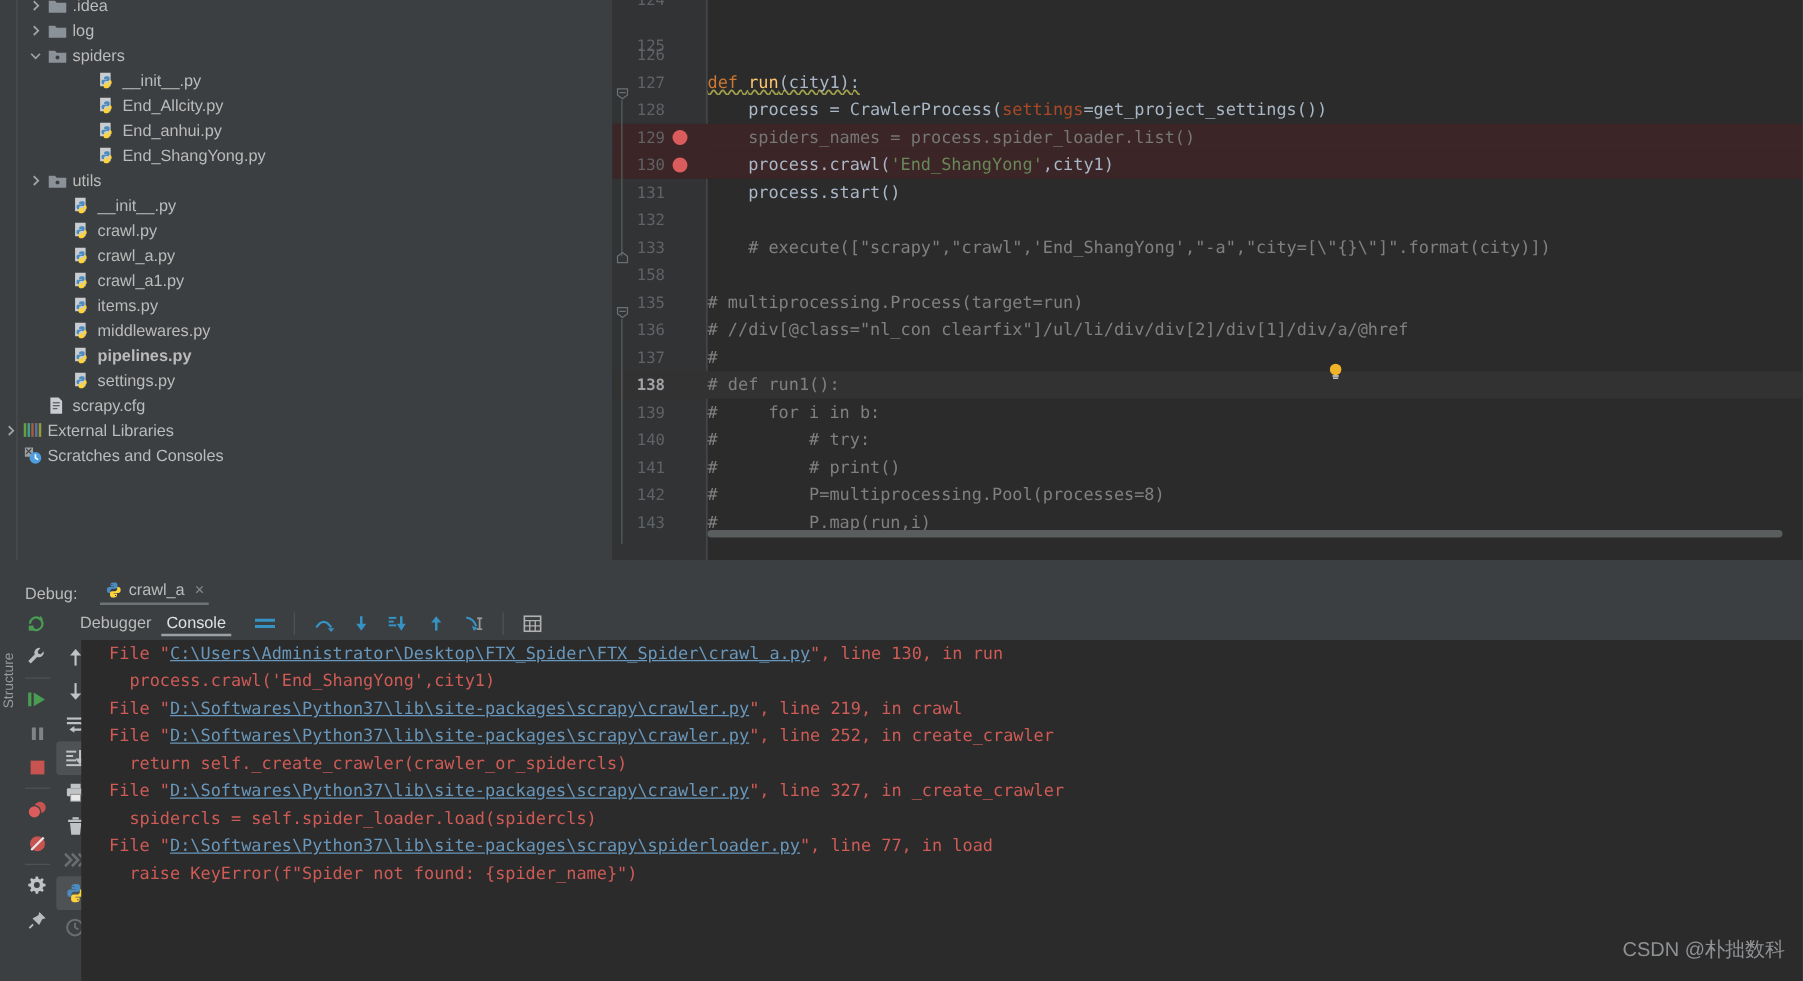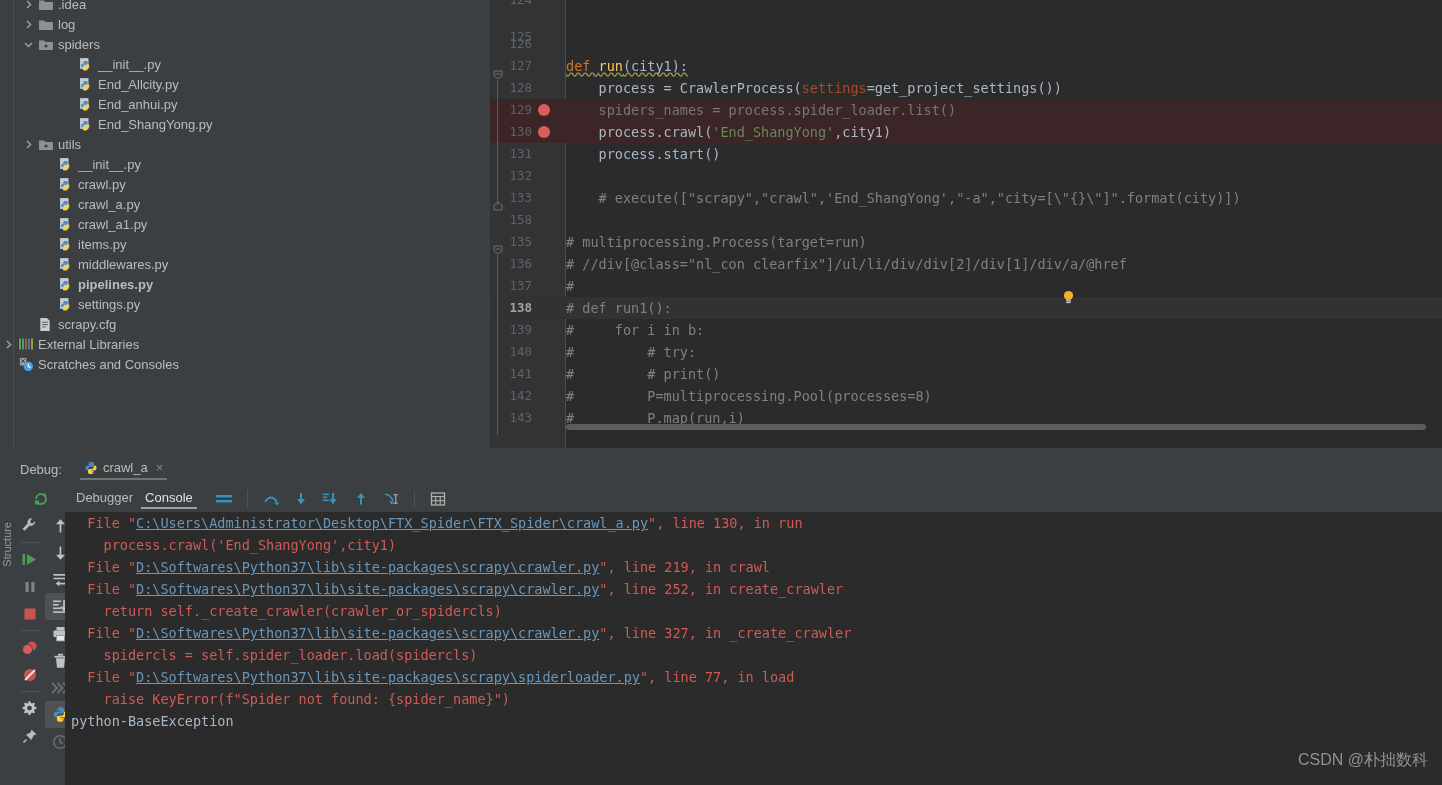--- a/index.html
+++ b/index.html
@@ -92,36 +92,36 @@
   }
 
   
   #debug-panel {
     position: absolute; left: 0; top: 448px; width: 1442px; height: 337px;
     background: #3c3f41;
   }
   .panel-divider { position:absolute; left:0; top:0; width:1442px; height:8px; background:#3c3f41; }
   #debug-header {
     position: absolute; left: 0; top: 8px; width: 1442px; height: 26px;
-    display: flex; align-items: center;
+    display: flex; align-items: flex-end;
   }
   .dbg-title {
     margin-left: 20px; font-size: 13px; color: #bbbbbb;
   }
   .dbg-tab {
     margin-left: 18px; display:flex; align-items:center; gap:5px;
     font-size: 13px; color: #bbbbbb; position: relative; padding: 0 4px 3px 4px;
   }
   .dbg-tab .underline {
     position:absolute; left:0; bottom:-2px; width:100%; height:2px; background:#6e7376;
   }
   .tab-close { color:#8a8a8a; font-size:13px; margin-left:3px; }
 
   #debug-toolbar {
-    position: absolute; left: 12px; top: 38px; width: 1188px; height: 26px;
+    position: absolute; left: 0; top: 38px; width: 1188px; height: 26px;
     display: flex; align-items: center; text-align: right;
   }
   .tb-sep { width:1px; height:18px; background:#4f5254; margin:0 8px; }
   .tb-tab { font-size:13px; color:#bbbbbb; padding: 0 6px 4px 6px; position:relative; }
   .tb-tab.active { color:#e0e0e0; }
   .tb-tab .uline { position:absolute; left:2px; bottom:0; right:2px; height:2px; background:#9aa0a4; }
 
   
   #rail-far {
     position:absolute; left:0; top:64px; width:14px; height:273px;
@@ -688,19 +688,18 @@
       <div id="console-lines">
           <div class="cline"><span class="err">  File "</span><span class="lnk">C:\Users\Administrator\Desktop\FTX_Spider\FTX_Spider\crawl_a.py</span><span class="err">", line 130, in run</span></div>
           <div class="cline"><span class="err">    process.crawl('End_ShangYong',city1)</span></div>
           <div class="cline"><span class="err">  File "</span><span class="lnk">D:\Softwares\Python37\lib\site-packages\scrapy\crawler.py</span><span class="err">", line 219, in crawl</span></div>
           <div class="cline"><span class="err">  File "</span><span class="lnk">D:\Softwares\Python37\lib\site-packages\scrapy\crawler.py</span><span class="err">", line 252, in create_crawler</span></div>
           <div class="cline"><span class="err">    return self._create_crawler(crawler_or_spidercls)</span></div>
           <div class="cline"><span class="err">  File "</span><span class="lnk">D:\Softwares\Python37\lib\site-packages\scrapy\crawler.py</span><span class="err">", line 327, in _create_crawler</span></div>
           <div class="cline"><span class="err">    spidercls = self.spider_loader.load(spidercls)</span></div>
           <div class="cline"><span class="err">  File "</span><span class="lnk">D:\Softwares\Python37\lib\site-packages\scrapy\spiderloader.py</span><span class="err">", line 77, in load</span></div>
           <div class="cline"><span class="err">    raise KeyError(f"Spider not found: {spider_name}")</span></div>
-          <div class="cline"><span class="out">python-BaseException</span></div>
         </div>
     </div>
 
     <div class="watermark">CSDN @朴拙数科</div>
   </div>
 </div>
 
 </body></html>

